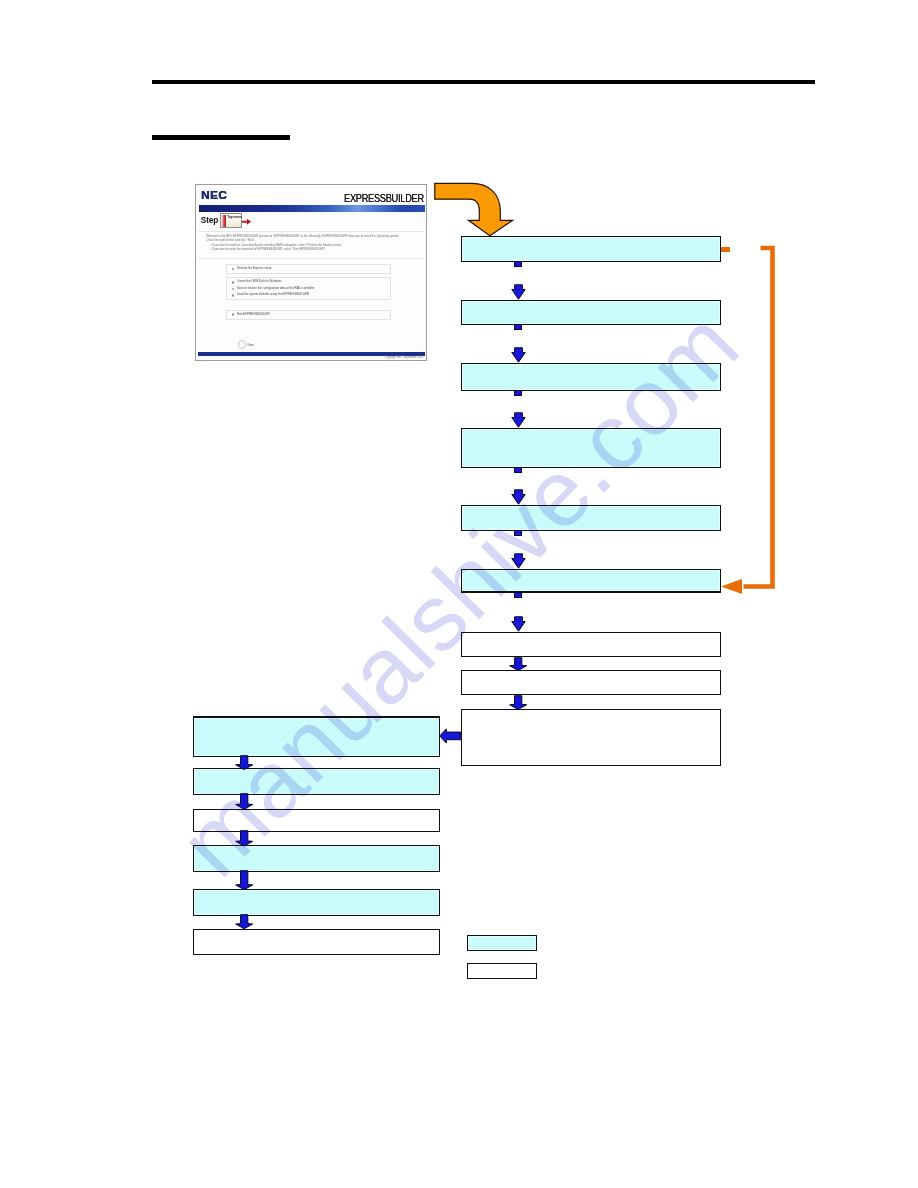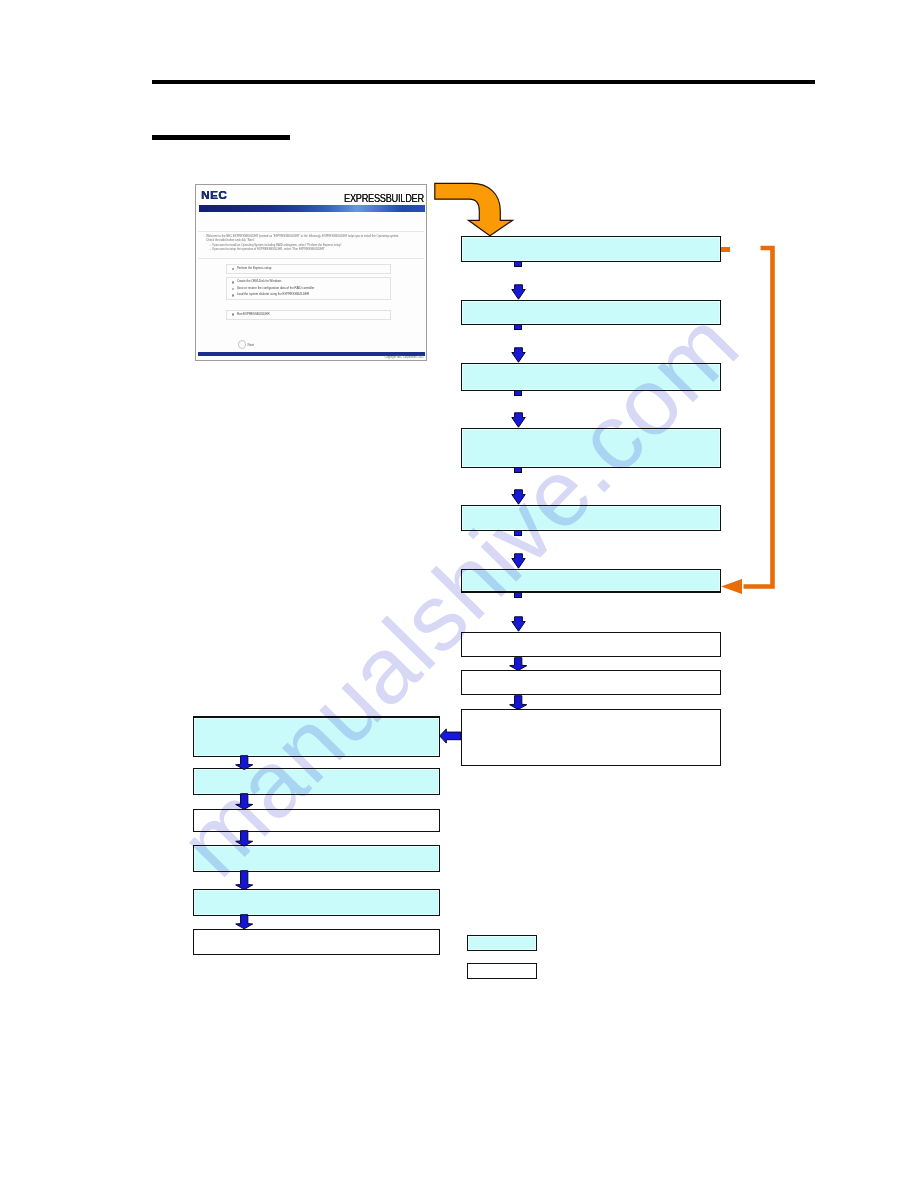--- a/index.html
+++ b/index.html
@@ -139,20 +139,31 @@
   <div id="legend-layer">
       <div class="fbox fill-cyan" style="left: 467px; top: 935px; width: 70px; height: 16px;"></div>
       <div class="fbox fill-white" style="left: 467px; top: 963px; width: 70px; height: 16px;"></div>
     </div>
 
   <div id="shot">
     <div class="inner">
       <div class="nec">NEC</div>
       <div class="ebtitle">EXPRESSBUILDER</div>
       <div class="gradbar"></div>
+      <div class="steprow">
+        <div class="steplabel">Step</div>
+        <div class="stepicon">
+          <div class="red"></div>
+          <div class="cap"></div>
+          <div class="capt">Top menu</div>
+        </div>
+        <svg class="redarrow" viewBox="0 0 19 15">
+            <path d="M0,5.4 L10.2,5.4 L10.2,1.4 L19,7.5 L10.2,13.6 L10.2,9.6 L0,9.6 Z" fill="#C01A1A"></path>
+          </svg>
+      </div>
       <div class="sep" style="top:45.5px;"></div>
       <div class="shotdesc">
         <div class="tinytxt">Welcome to the NEC EXPRESSBUILDER (named as "EXPRESSBUILDER" at the following). EXPRESSBUILDER helps you to install the Operating system.</div>
         <div class="tinytxt">Check the radio button and click "Next".</div>
         <div style="height:2.2px"></div>
         <div class="tinytxt" style="margin-left:3.4px">–  If you want to install an Operating System including RAID subsystem, select "Perform the Express setup".</div>
         <div class="tinytxt" style="margin-left:3.4px">–  If you want to setup the operation of EXPRESSBUILDER, select "Run EXPRESSBUILDER".</div>
       </div>
       <div class="sep" style="top:72.6px;"></div>
       <div id="shot-groups">

